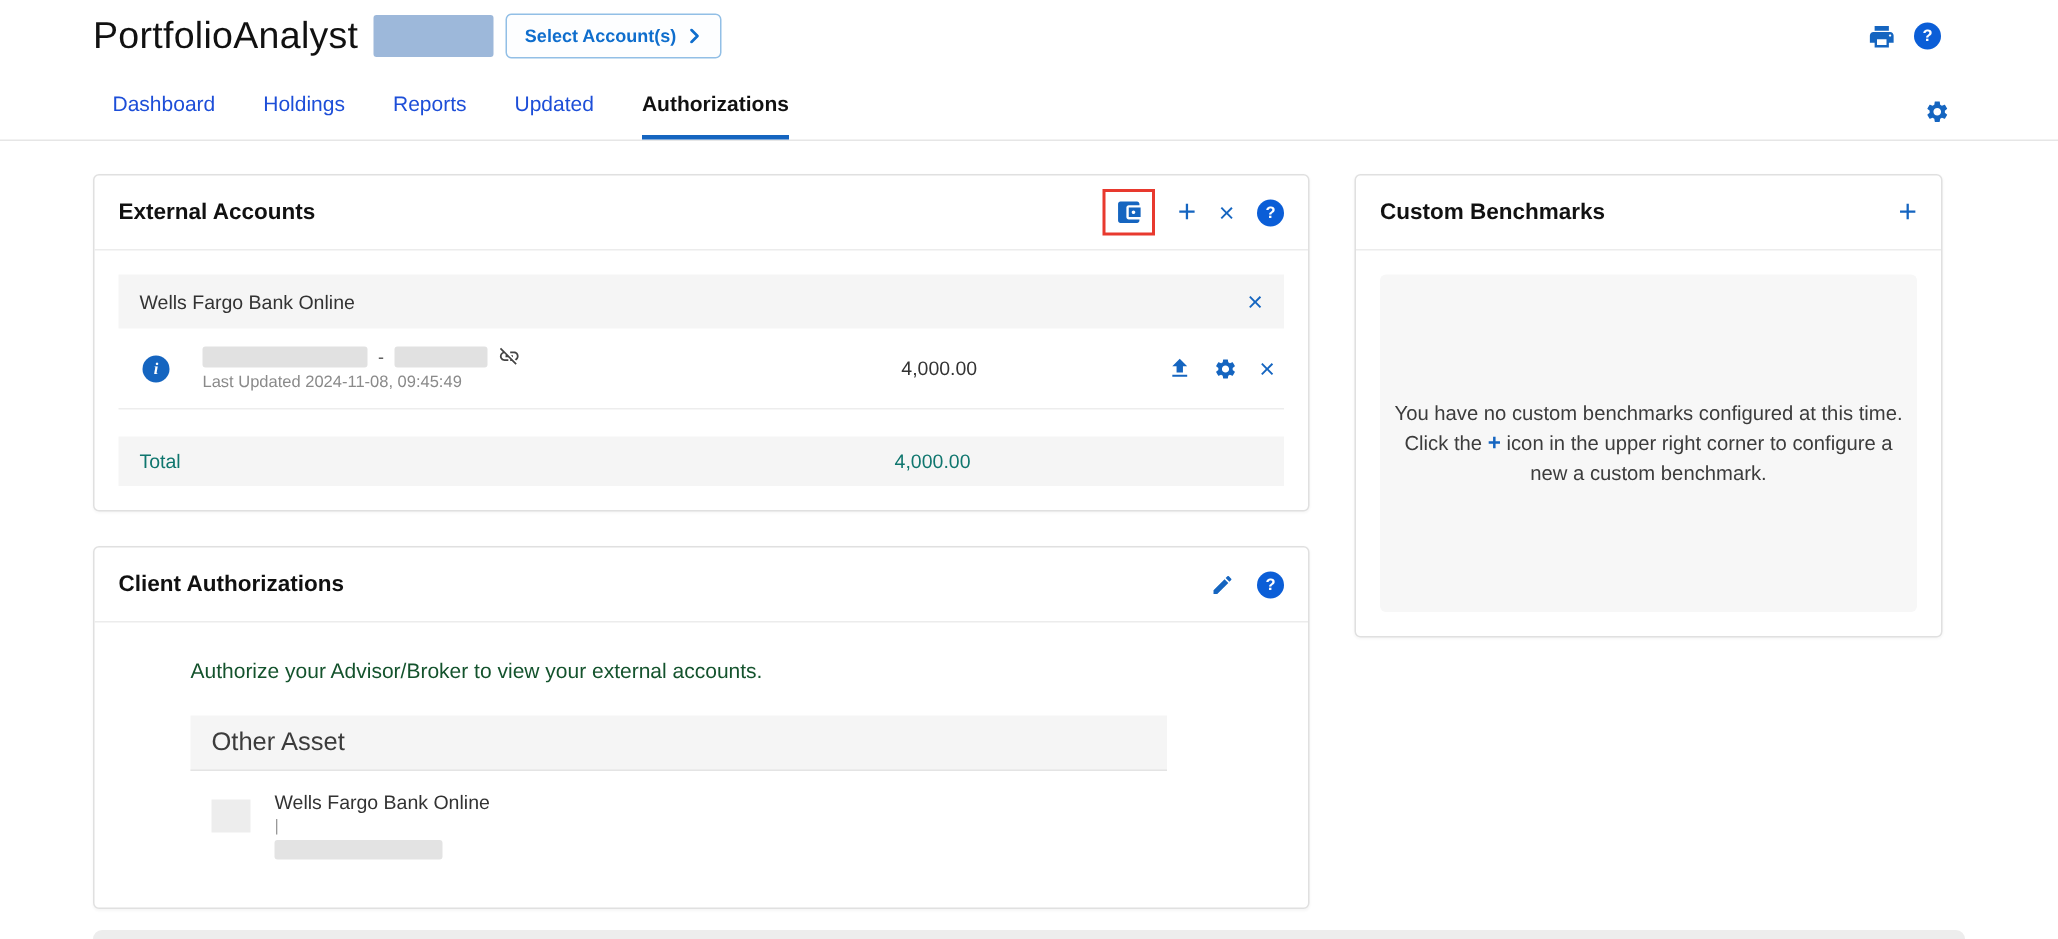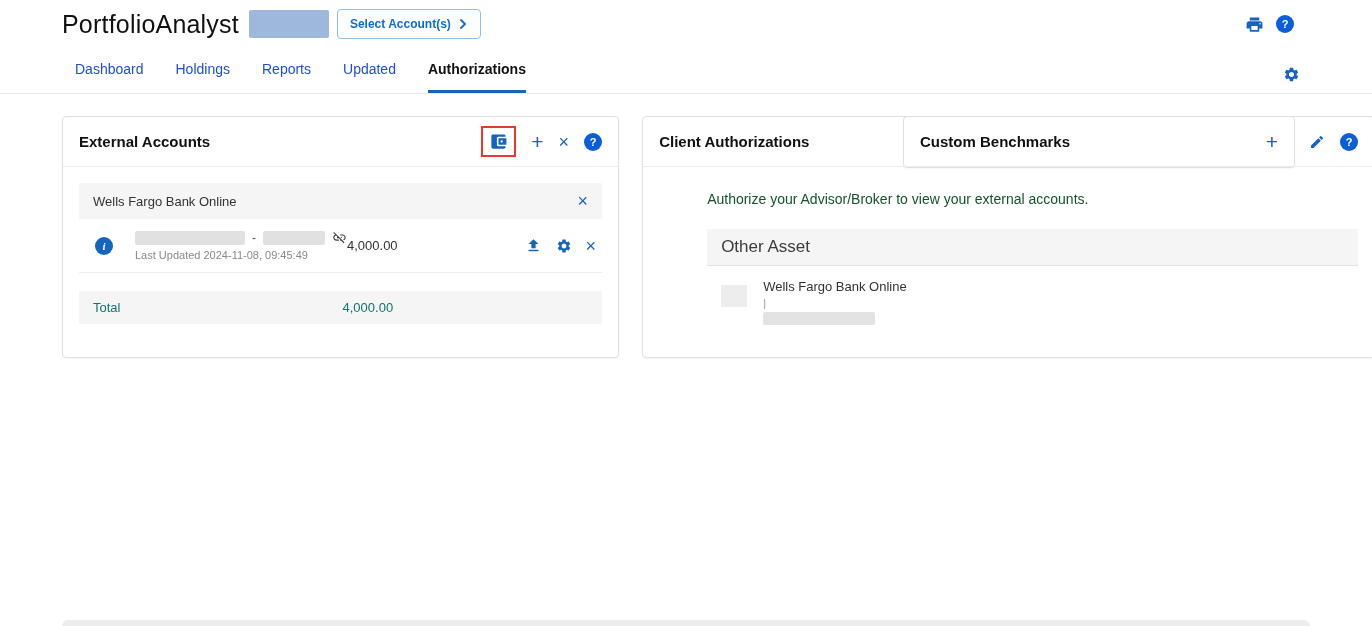--- a/index.html
+++ b/index.html
@@ -28,21 +28,21 @@
     font-size:11px;font-weight:700;display:inline-flex;align-items:center;justify-content:center;cursor:pointer;}
 
   
   .tabs{display:flex;align-items:flex-end;gap:32px;padding:0 72px 0 75px;border-bottom:1px solid #e6e6e6;height:46px;}
   .tab{font-size:14px;color:#1d4ed8;padding-bottom:13px;cursor:pointer;border-bottom:3px solid transparent;}
   .tab.active{color:#111;font-weight:700;border-bottom-color:var(--accent);}
   .tabs .gear-right{margin-left:auto;padding-bottom:10px;}
 
   
   .content{display:flex;gap:30px;padding:22px 62px 0;align-items:flex-start;}
-  .left-col{width:811px;display:flex;gap:23px;}
+  .left-col{width:811px;display:flex;flex-direction:column;gap:23px;}
   .right-col{width:392px;}
   .card{border:1px solid var(--border);border-radius:4px;background:#fff;box-shadow:0 1px 2px rgba(0,0,0,.04);}
   .card-header{display:flex;align-items:center;justify-content:space-between;height:50px;padding:0 16px;border-bottom:1px solid #ececec;}
   .card-title{font-size:15px;font-weight:700;color:#111;}
   .hdr-icons{display:flex;align-items:center;gap:15px;}
   .x-glyph{color:var(--accent);font-size:18px;line-height:1;font-weight:400;}
   .plus-glyph{color:var(--accent);font-size:21px;line-height:1;font-weight:400;}
   .red-highlight{display:inline-flex;align-items:center;justify-content:center;border:2px solid #e8392e;padding:4px 6px;}
 
   
@@ -218,19 +218,29 @@
 
     </div>
 
     <div class="right-col">
 
       <section class="card">
         <div class="card-header">
           <span class="card-title">Custom Benchmarks</span>
           <span class="icon-btn plus-glyph">+</span>
         </div>
+        <div class="cb-body">
+          <div class="cb-empty">
+            <p class="cb-empty-text">
+              <span>You have no custom benchmarks configured at this time.</span><br>
+              <span>Click the</span>
+              <span class="cb-plus-inline">+</span>
+              <span>icon in the upper right corner to configure a new a custom benchmark.</span>
+            </p>
+          </div>
+        </div>
       </section>
 
     </div>
   </main>
 
   <div class="bottom-strip"></div>
 </div>
 
 </body></html>

